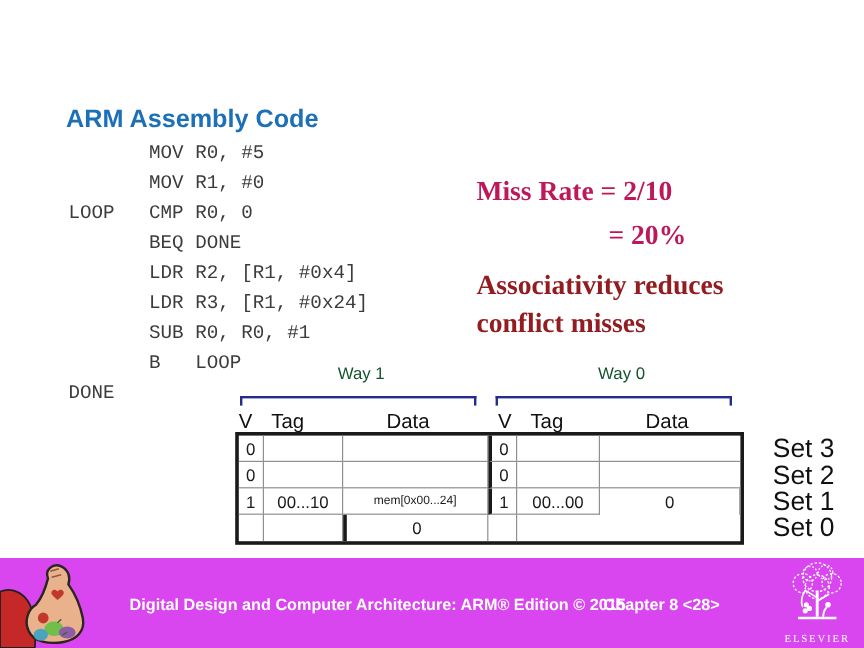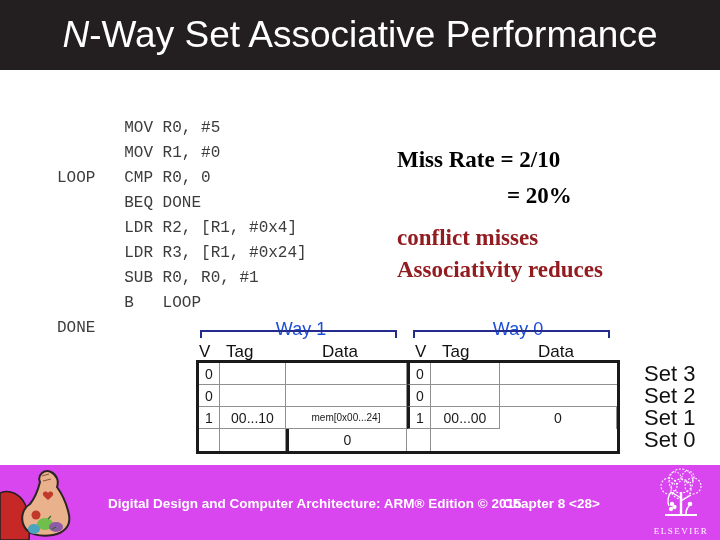--- a/index.html
+++ b/index.html
@@ -28,34 +28,34 @@
   .asm-code {
     position: absolute; left: 57px; top: 116px;
     font-family: "Liberation Mono", "DejaVu Sans Mono", monospace;
     font-size: 16px; line-height: 25px; color: #3C3C3C; white-space: pre;
   }
 
   
   .notes {
     position: absolute; left: 397px; top: 142px; width: 300px;
     font-family: "Liberation Serif", serif; font-weight: bold;
-    color: #000000; font-size: 23px; line-height: 36px;
+    color: #be185d; font-size: 23px; line-height: 36px;
   }
   .notes .indent { margin-left: 110px; }
   .notes2 {
     position: absolute; left: 397px; top: 222px; width: 300px;
     font-family: "Liberation Serif", serif; font-weight: bold;
     color: #921C20; font-size: 23px; line-height: 32px;
   }
 
   
   .cache-diagram { position: absolute; left: 196px; top: 303px; width: 510px; height: 152px; }
   .way-label {
-    position: absolute; top: 16px; transform: translateX(-50%);
-    color: #1d4ed8; font-size: 18px; white-space: nowrap;
+    position: absolute; top: 0; transform: translateX(-50%);
+    color: #14532d; font-size: 14px; white-space: nowrap;
   }
   .way1-label { left: 105px; }
   .way0-label { left: 322px; }
   .bracket {
     position: absolute; top: 27px; height: 8px;
     border: 2px solid #232C8C; border-bottom: none;
   }
   .bracket-way1 { left: 4px;   width: 197px; }
   .bracket-way0 { left: 217px; width: 197px; }
   .col-header { position: absolute; top: 39px; font-size: 17px; color: #111111; }
@@ -101,42 +101,40 @@
   .elsevier-text {
     color: #ffffff; font-family: "Liberation Serif", serif;
     font-size: 9px; letter-spacing: 1.5px; margin-top: -2px; white-space: nowrap;
   }
 </style>
 </head>
 <body>
 
 <div class="slide">
 
-  <div class="title-bar">
-    <div class="title-text"><span class="it">N</span><span>-Way Set Associative Performance</span></div>
-  </div>
-
+
+  <div class="section-heading">ARM Assembly Code</div>
 
   <pre class="asm-code">       MOV R0, #5
        MOV R1, #0
 LOOP   CMP R0, 0
        BEQ DONE
        LDR R2, [R1, #0x4]
        LDR R3, [R1, #0x24]
        SUB R0, R0, #1
        B   LOOP
 DONE</pre>
 
   <div class="notes">
     <div>Miss Rate = 2/10</div>
     <div class="indent">= 20%</div>
   </div>
   <div class="notes2">
+    <div>Associativity reduces</div>
     <div>conflict misses</div>
-    <div>Associativity reduces</div>
   </div>
 
   <div class="cache-diagram">
     <div class="way-label way1-label">Way 1</div>
     <div class="way-label way0-label">Way 0</div>
     <div class="bracket bracket-way1"></div>
     <div class="bracket bracket-way0"></div>
 
     <div class="col-header hv1">V</div>
     <div class="col-header htag1">Tag</div>

